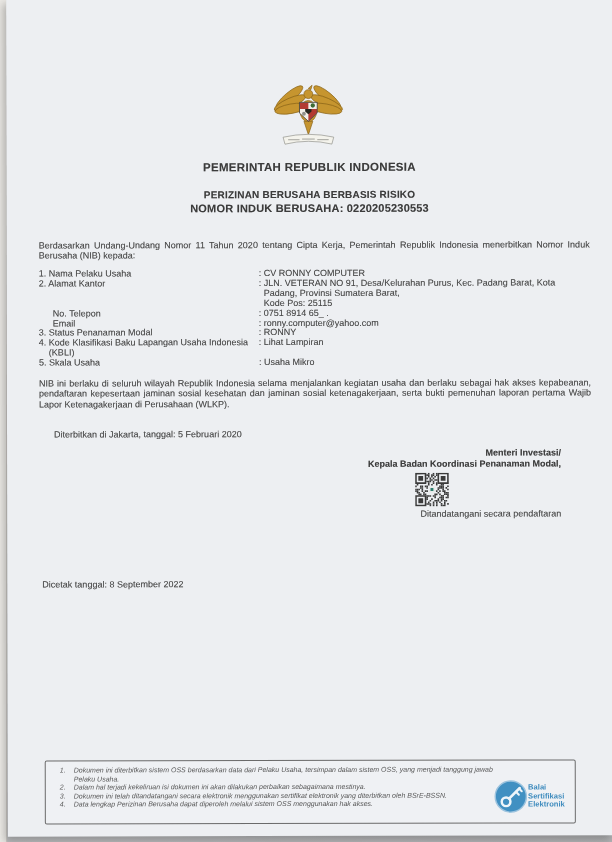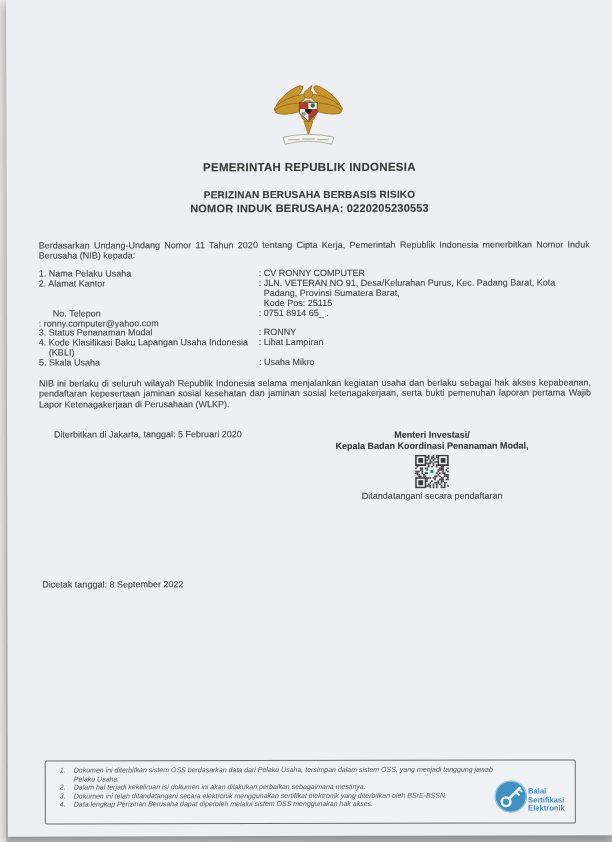--- a/index.html
+++ b/index.html
@@ -31,34 +31,34 @@
   .frow { display:flex; }
   .frow .lbl { width:220px; flex:0 0 220px; white-space:pre-line; }
   .frow .val { flex:1; white-space:pre-line; }
   .frow.indent .lbl { padding-left:14px; }
 
   .bodytext { top:380px; left:32px; width:552px; text-align:justify; line-height:10.3px; }
 
   .issued { top:432px; left:35px;margin-left:12px; }
   .printed { top:582px; left:35px; }
 
-  .sig { top:432px; left:296px; width:258px; text-align:center; }
+  .sig { top:450px; left:296px; width:258px; text-align:right; }
   .sig .stitle { font-size:9px; line-height:10.6px; }
   .qr-wrap { margin:4px auto 3px auto; width:34px; height:34px; }
 
   .footer-box {
     top:762px; left:37px; width:531px; height:64px;
     border:1px solid #6a6a6a; border-radius:2px; background:rgba(255,255,255,.15);
   }
   .notes { position:absolute; left:14px; top:5px; width:443px; font-style:italic; font-size:7px; line-height:8.5px; color:#585858; }
   .note { display:flex; }
   .note .n { flex:0 0 14px; }
   .note .t { flex:1; }
 
-  .certlogo { position:absolute; right:10px; top:19px; display:flex; align-items:flex-end; }
+  .certlogo { position:absolute; right:10px; top:19px; display:flex; align-items:center; }
   .certlogo .ctext { font-size:7.6px; line-height:8.6px; font-weight:bold; color:#3f8cbe; }
 
   .emblem { top:73px; left:264px; width:76px; height:88px; }
 </style>
 </head>
 <body>
 
 <div class="scan-strip"></div>
 
 <div class="paper">
@@ -116,20 +116,21 @@
       <span class="lbl">2. Alamat Kantor</span>
       <span class="val">: JLN. VETERAN NO 91, Desa/Kelurahan Purus, Kec. Padang Barat, Kota
 &nbsp;&nbsp;Padang, Provinsi Sumatera Barat,
 &nbsp;&nbsp;Kode Pos: 25115</span>
     </div>
     <div class="frow indent">
       <span class="lbl">No. Telepon</span>
       <span class="val">: 0751 8914 65_ .</span>
     </div>
     <div class="frow indent">
+      <span class="lbl">Email</span>
       <span class="val">: ronny.computer@yahoo.com</span>
     </div>
     <div class="frow">
       <span class="lbl">3. Status Penanaman Modal</span>
       <span class="val">: RONNY</span>
     </div>
     <div class="frow">
       <span class="lbl">4. Kode Klasifikasi Baku Lapangan Usaha Indonesia
 &nbsp;&nbsp;&nbsp;&nbsp;(KBLI)</span>
       <span class="val">: Lihat Lampiran</span>

